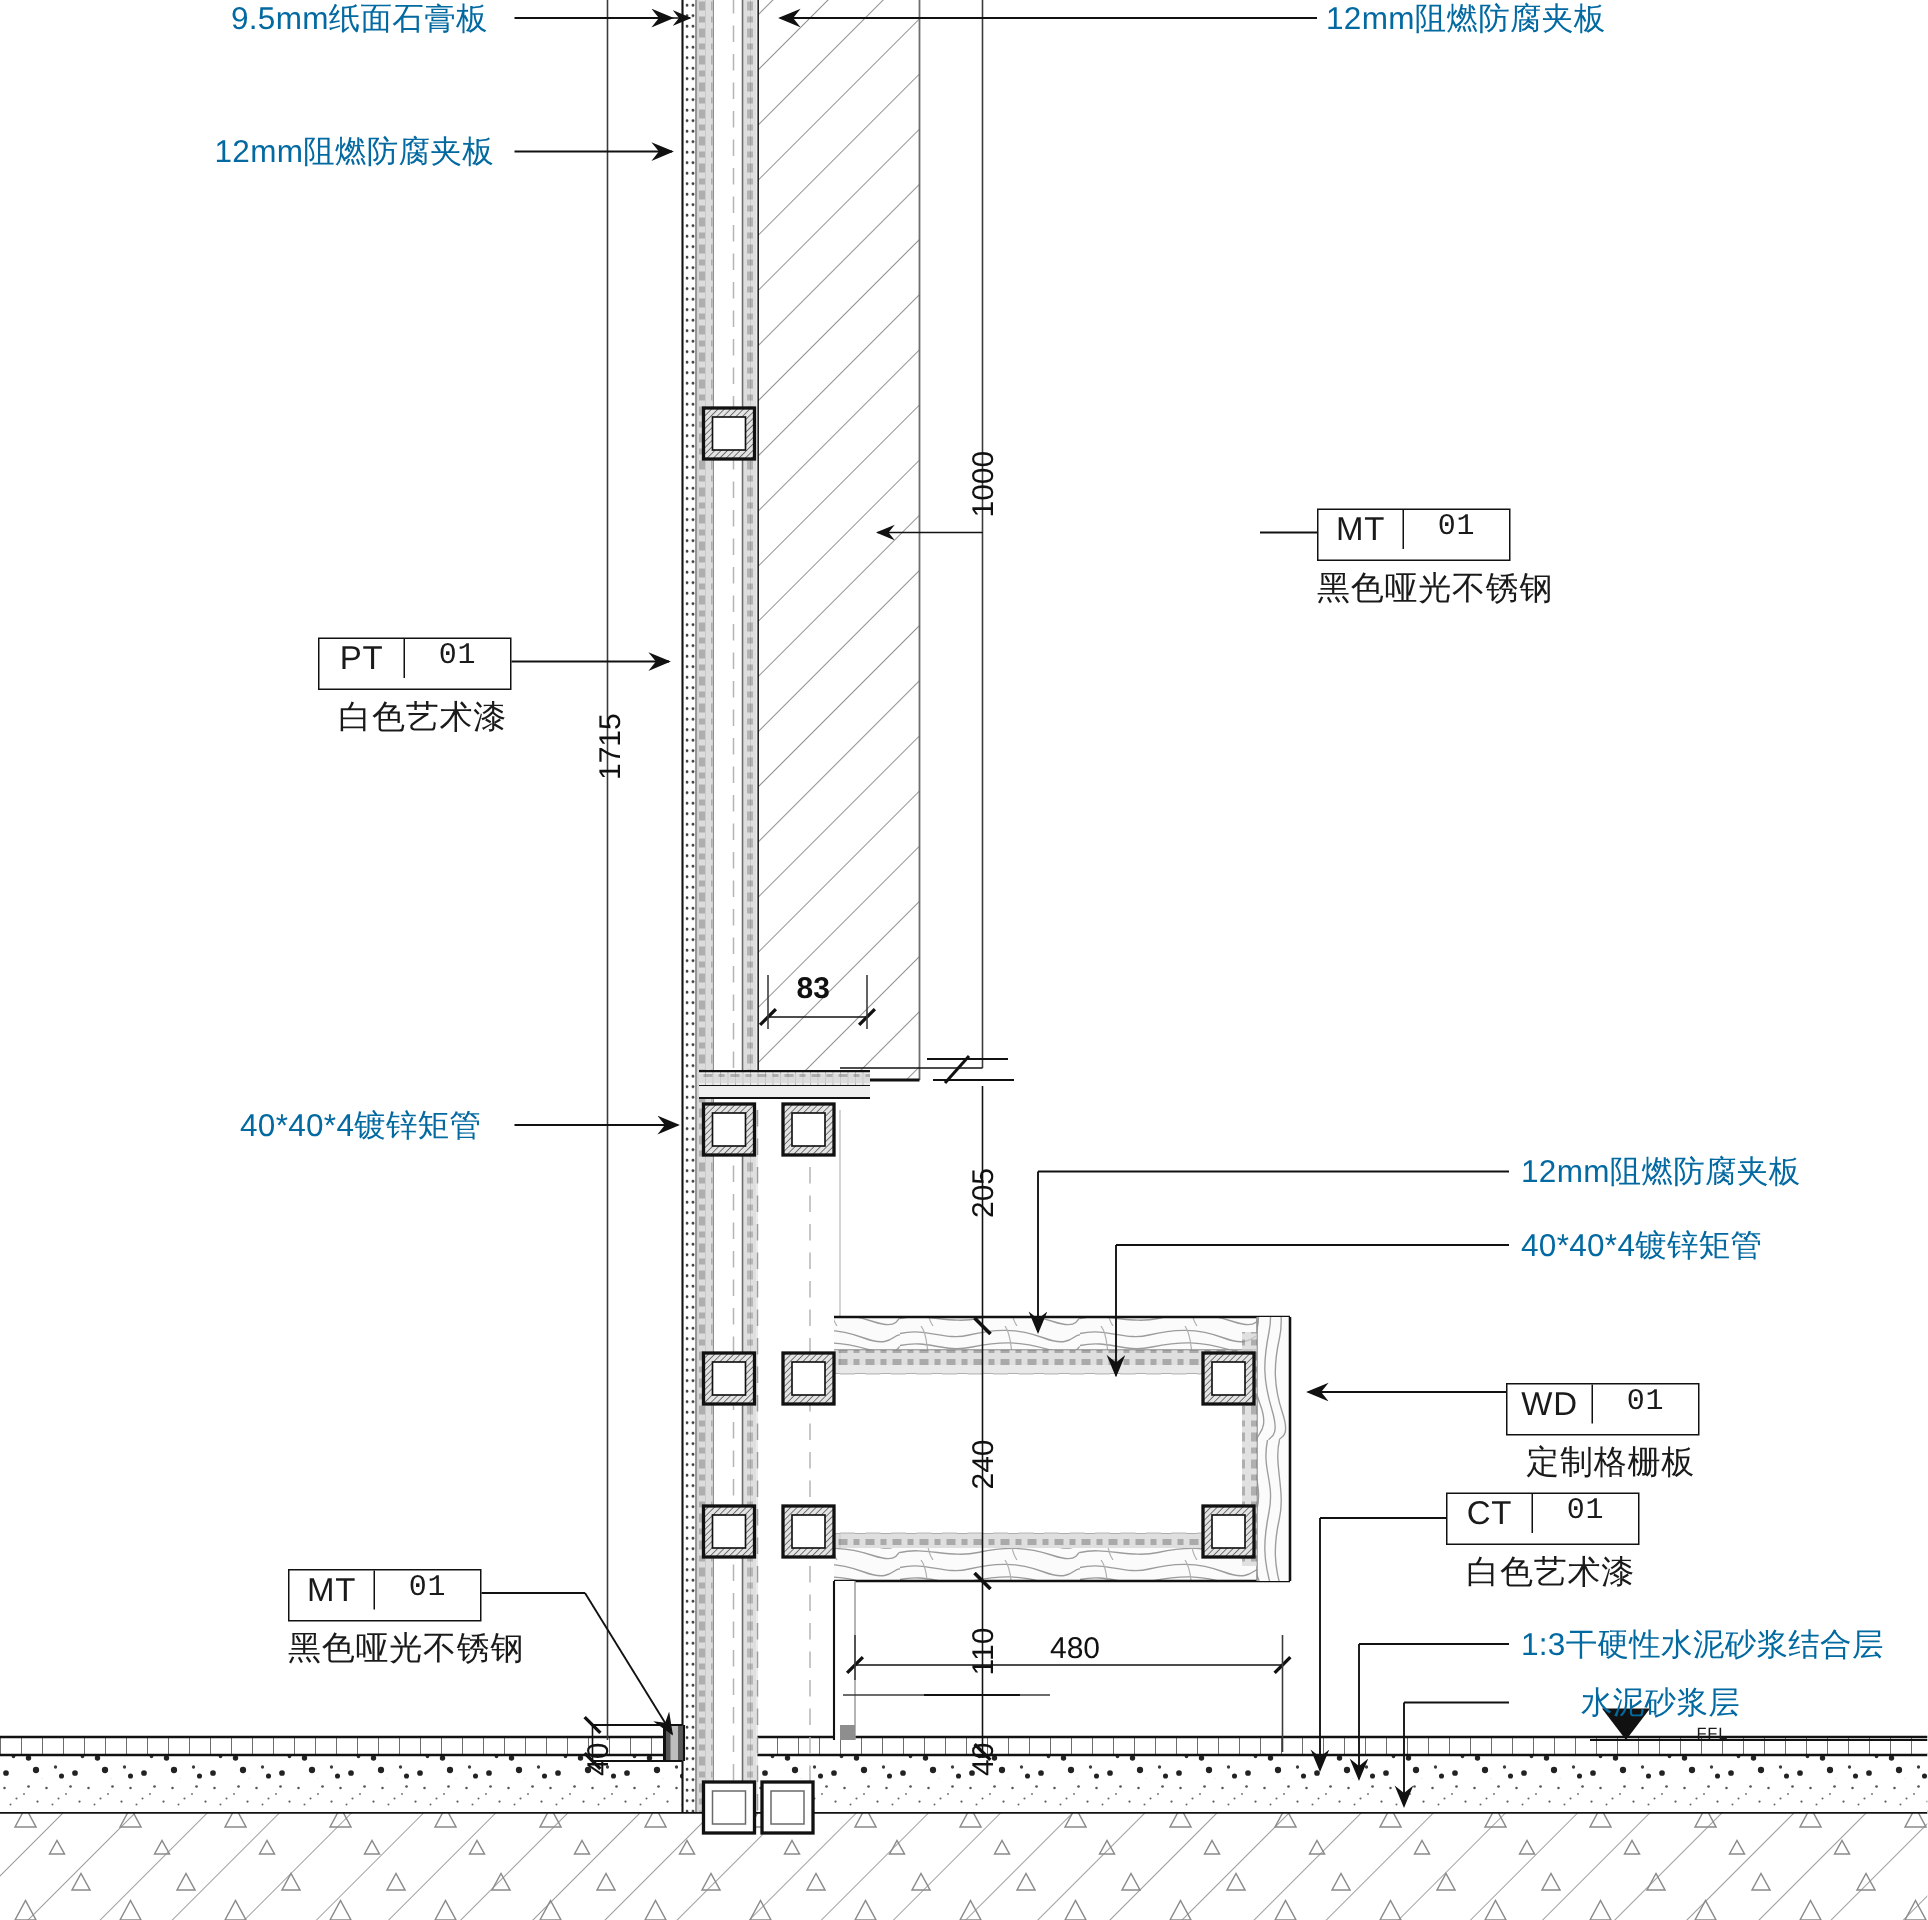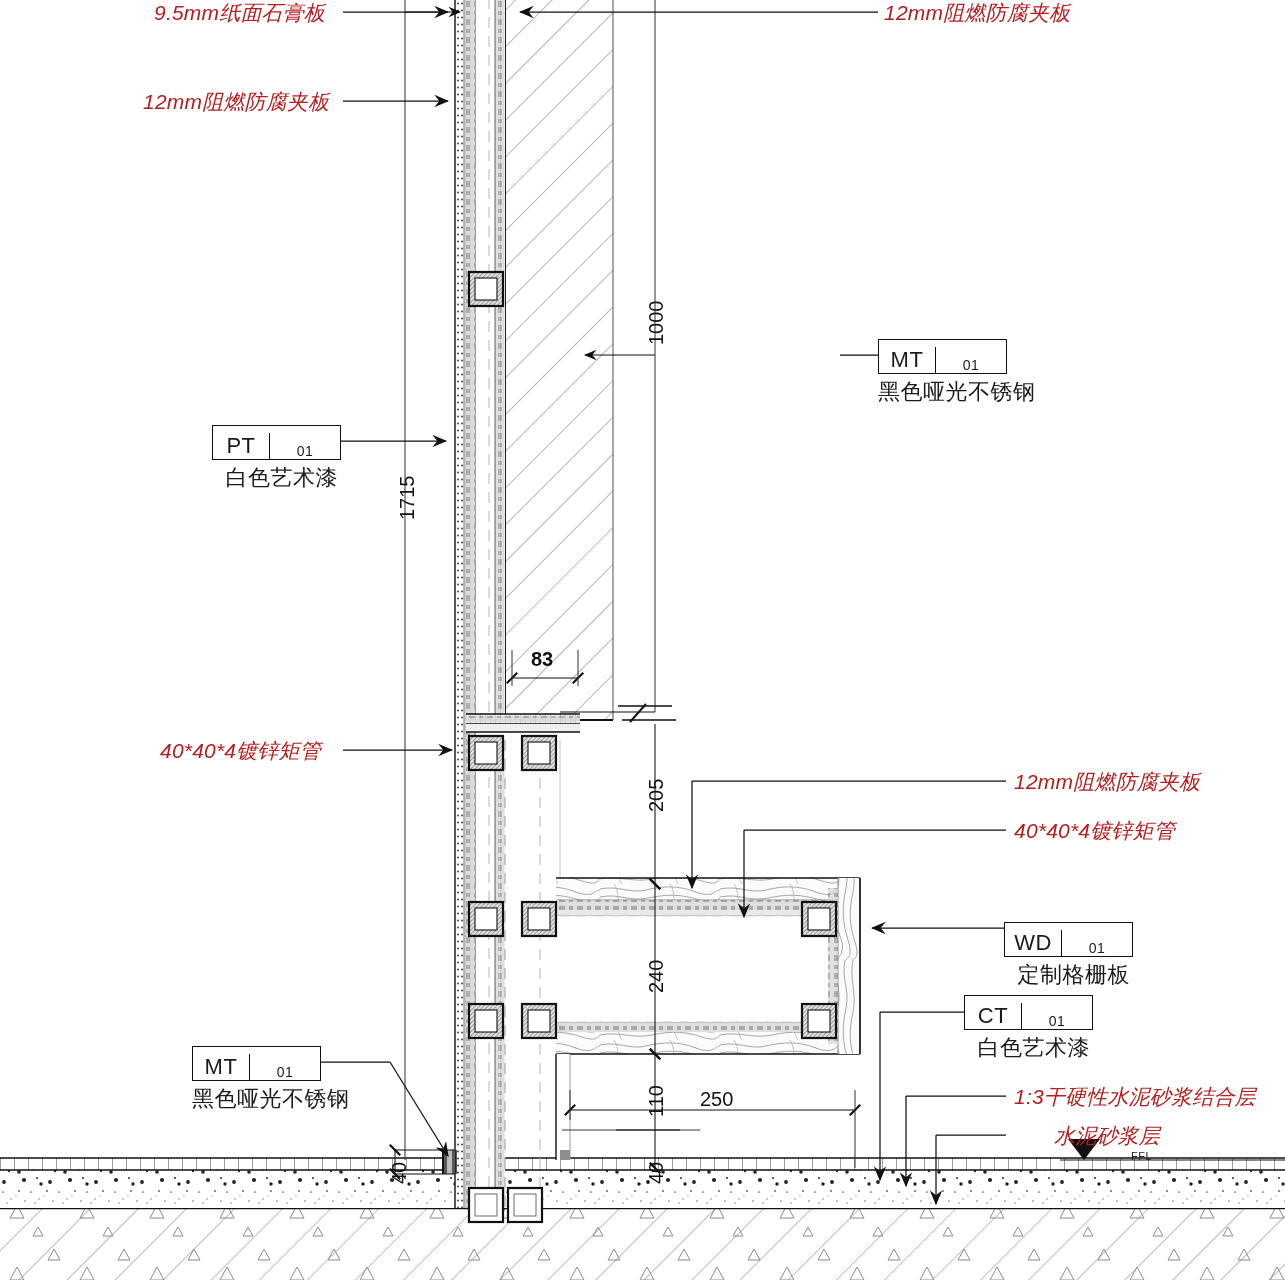--- a/index.html
+++ b/index.html
@@ -9,55 +9,55 @@
     color:#1a1a1a;
   }
   #stage{position:relative;width:1285px;height:1280px;background:#fff;}
   #stage svg{position:absolute;left:0;top:0;}
 
   
   .lbl{
     position:absolute;
     font-size:21px;
     line-height:1.15;
-    color:#b91c1c;
+    color:#0369a1;
     white-space:nowrap;
     letter-spacing:0.2px;
-    font-style:italic;
   }
   .dim{
     position:absolute;
     font-size:20px;
     color:#111;
     white-space:nowrap;
   }
   .dim.vert{
     transform-origin:0 0;
     transform:rotate(-90deg);
   }
   .tagwrap{position:absolute;}
   .tag{
     display:flex;
     border:1.6px solid #111;
     background:#fff;
     height:33px;
-    align-items:flex-end;
+    align-items:flex-start;
   }
   .tag .code{
     width:56px;
     display:flex;align-items:center;justify-content:center;
     font-size:22px;
     border-right:1.6px solid #111;
     letter-spacing:.5px;
   }
   .tag .num{
     width:70px;
     display:flex;align-items:center;justify-content:center;
-    font-size:14px;
+    font-size:20px;
     letter-spacing:.5px;
+    font-family:Liberation Mono, monospace;
   }
   .tagcap{
     margin-top:3px;
     font-size:22px;
     text-align:right;
     width:126px;
     white-space:nowrap;
     letter-spacing:.5px;
   }
   .ffl{
@@ -442,17 +442,17 @@
   </div>
 
   <div class="dim vert" style="left:645px;top:345px;">1000</div>
   <div class="dim vert" style="left:396px;top:520px;">1715</div>
   <div class="dim" style="left:531px;top:648px;font-weight:bold;">83</div>
   <div class="dim vert" style="left:645px;top:812px;">205</div>
   <div class="dim vert" style="left:645px;top:993px;">240</div>
   <div class="dim vert" style="left:645px;top:1117px;">110</div>
   <div class="dim vert" style="left:645px;top:1184px;">40</div>
   <div class="dim vert" style="left:388px;top:1184px;">40</div>
-  <div class="dim" style="left:700px;top:1088px;">250</div>
+  <div class="dim" style="left:700px;top:1088px;">480</div>
 
   <div class="ffl" style="left:1131px;top:1150px;">FFL</div>
 
 </div>
 
 </body></html>

